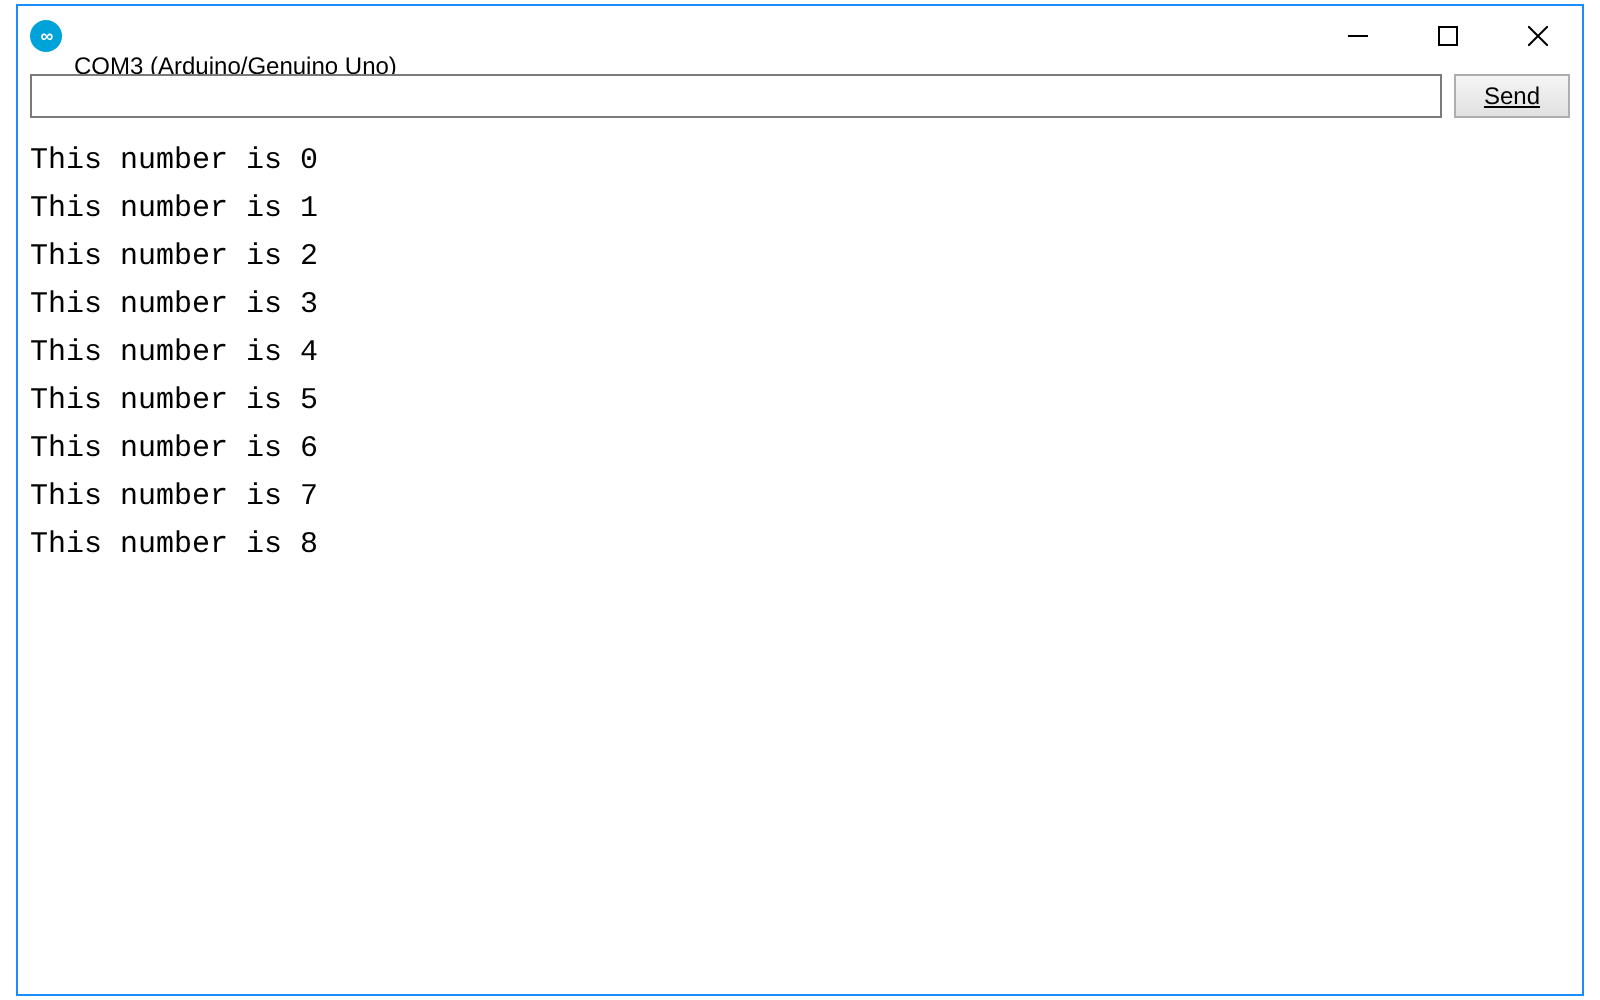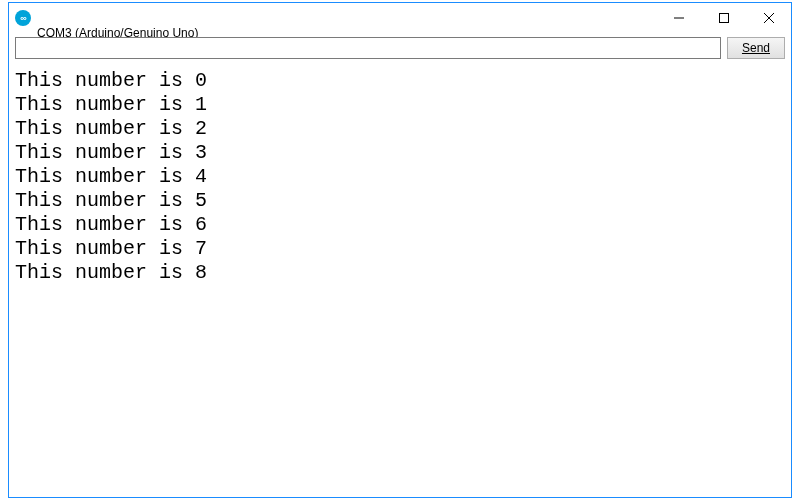--- a/index.html
+++ b/index.html
@@ -88,21 +88,21 @@
       background: linear-gradient(to bottom, #f5f5f5, #e1e1e1);
       font-size: 12px;
       color: #000;
       cursor: pointer;
     }
     .output-area {
       flex: 1;
       background: #fff;
       padding: 4px 6px;
       font-family: "Courier New", monospace;
-      font-size: 20px;
+      font-size: 15px;
       line-height: 24px;
       color: #000;
       overflow: auto;
       white-space: pre;
     }
   </style>
 </head>
 <body>
 
 <div class="window">

